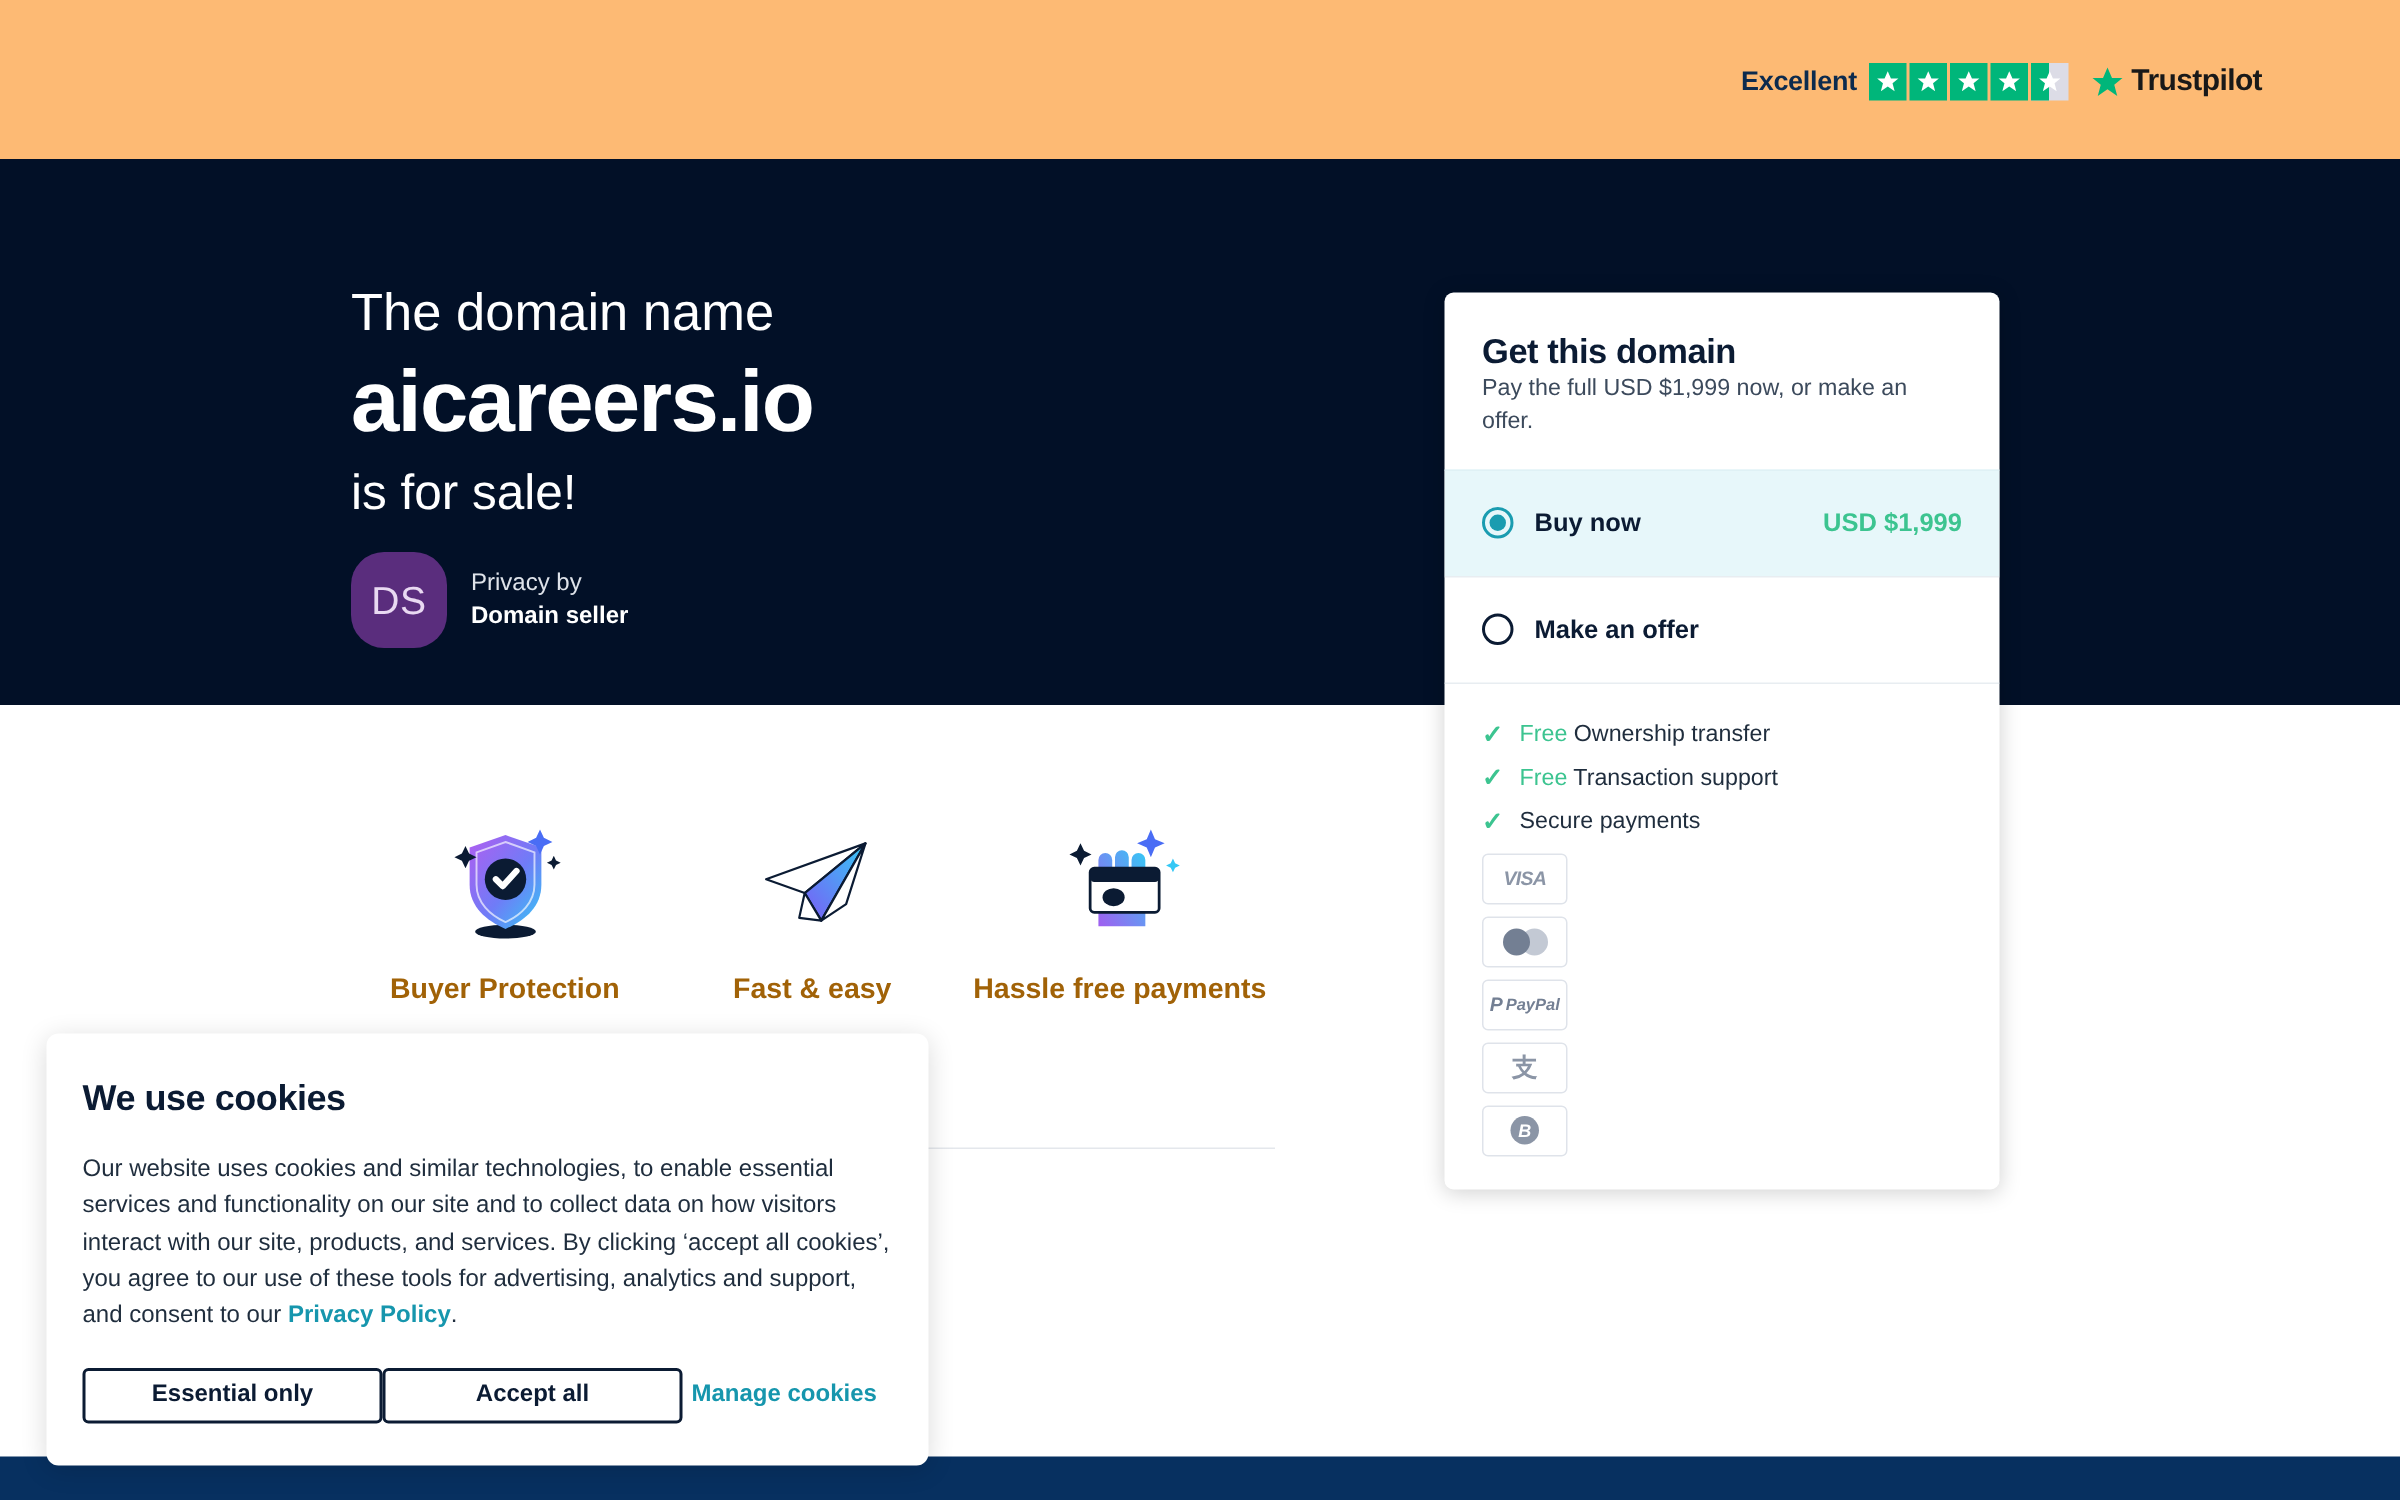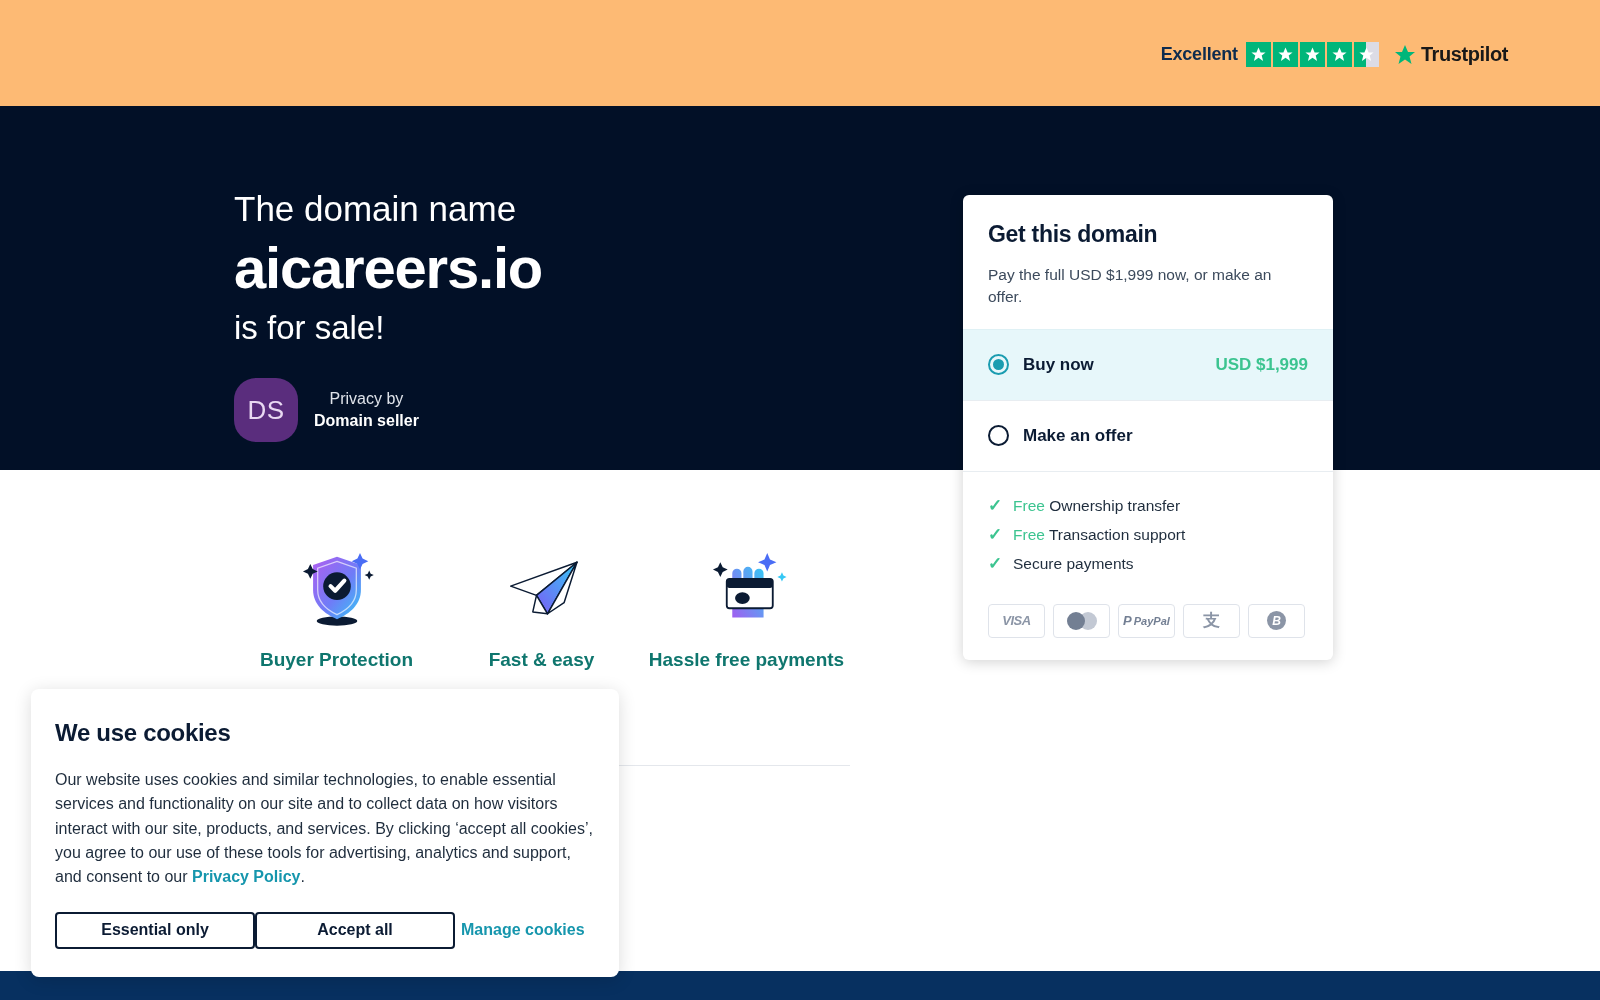--- a/index.html
+++ b/index.html
@@ -45,41 +45,41 @@
     background: #021027;
   }
   .hero-inner { position: absolute; left: 234px; top: 82px; }
   .hero-line1 { font-size: 35px; color: #ffffff; font-weight: normal; line-height: 1.2; }
   .hero-domain {
     font-size: 58px; color: #ffffff; font-weight: bold;
     letter-spacing: -1.2px; line-height: 1.25; margin-top: 2px;
   }
   .hero-line3 { font-size: 33px; color: #ffffff; font-weight: normal; margin-top: 4px; }
 
-  .seller { position: absolute; left: 234px; top: 272px; display: flex; align-items: center; gap: 16px; text-align: center; }
+  .seller { position: absolute; left: 234px; top: 262px; display: flex; align-items: center; gap: 16px; }
   .avatar {
     width: 64px; height: 64px; border-radius: 22px;
     background: #5a2d7d; color: #e9d9f2;
     display: flex; align-items: center; justify-content: center;
     font-size: 26px; letter-spacing: 0.5px;
   }
   .seller-text { line-height: 1.35; }
   .seller-label { font-size: 16px; color: #dfe3ea; }
   .seller-name { font-size: 16px; color: #ffffff; font-weight: bold; }
 
   
   .card {
     position: absolute; left: 963px; top: 195px; width: 370px;
     background: #ffffff; border-radius: 6px;
     box-shadow: 0 2px 14px rgba(0,0,0,0.18);
     overflow: hidden;
   }
   .card-head { padding: 26px 25px 20px 25px; }
   .card-title { font-size: 23px; font-weight: bold; color: #0b1b33; letter-spacing: -0.3px; }
-  .card-sub { font-size: 15.5px; color: #3c4a5c; margin-top: 16px; line-height: 1.45; }
+  .card-sub { font-size: 15.5px; color: #3c4a5c; margin-top: 0; line-height: 1.45; }
 
   .opt {
     display: flex; align-items: center; padding: 0 25px;
     height: 71px; border-top: 1px solid #e8edf1;
   }
   .opt.selected { background: #e7f7fa; border-top-color: #dff1f5; }
   .radio {
     width: 21px; height: 21px; border-radius: 50%;
     border: 2.5px solid #0b1b33; flex: 0 0 auto;
   }
@@ -101,21 +101,21 @@
     font-family: "Liberation Sans", sans-serif;
     display: flex; align-items: center; justify-content: center; gap: 16px;
     cursor: pointer;
   }
   .next-btn svg { width: 22px; height: 18px; }
 
   .benefits { border-top: 1px solid #e8edf1; padding: 20px 25px 22px 25px; }
   .ben { display: flex; align-items: center; gap: 11px; font-size: 15.5px; color: #1f2d3d; line-height: 1.7; }
   .ben .chk { color: #3cc490; font-size: 17px; font-weight: bold; width: 14px; }
   .ben .free { color: #3cc490; }
-  .pays { display: flex; gap: 8px; margin-top: 25px; }
+  .pays { display: flex; gap: 8px; margin-top: 6px; flex-direction: column; }
   .pay {
     width: 57px; height: 34px; border: 1px solid #dfe3ea; border-radius: 4px;
     background: #fff; display: flex; align-items: center; justify-content: center;
   }
   .pay .visa { font-size: 13px; font-weight: bold; font-style: italic; color: #8b95a6; letter-spacing: -0.5px; }
   .mc { position: relative; width: 30px; height: 18px; }
   .mc i { position: absolute; top: 0; width: 18px; height: 18px; border-radius: 50%; }
   .mc i.l { left: 0; background: #737f93; }
   .mc i.r { right: 0; background: #c3c9d4; }
   .pp { display: flex; align-items: center; gap: 2px; }
@@ -133,21 +133,21 @@
     position: absolute; left: 0; top: 470px; width: 1600px; height: 460px; background: #ffffff;
   }
   .feat-row {
     position: absolute; left: 234px; top: 65px; width: 616px;
     display: flex;
   }
   .feat { width: 205px; text-align: center; }
   .feat-ico { height: 105px; display: flex; align-items: center; justify-content: center; }
   .feat-ico svg { width: 92px; height: 92px; }
   .feat-label {
-    font-size: 19px; font-weight: bold; color: #0f766e; margin-top: 8px; line-height: 1.25;
+    font-size: 19px; font-weight: bold; color: #a16207; margin-top: 8px; line-height: 1.25;
   }
   .divider { position: absolute; left: 234px; top: 295px; width: 616px; height: 1px; background: #e4e7ec; }
   .sec2 { position: absolute; left: 234px; top: 332px; width: 640px; }
   .sec2-title { font-size: 27px; font-weight: bold; color: #0b1b33; letter-spacing: -0.3px; }
   .sec2-sub { font-size: 17px; color: #2b3a4d; margin-top: 14px; }
 
   
   .footer { position: absolute; left: 0; top: 971px; width: 1600px; height: 29px; background: #073060; }
 
   

